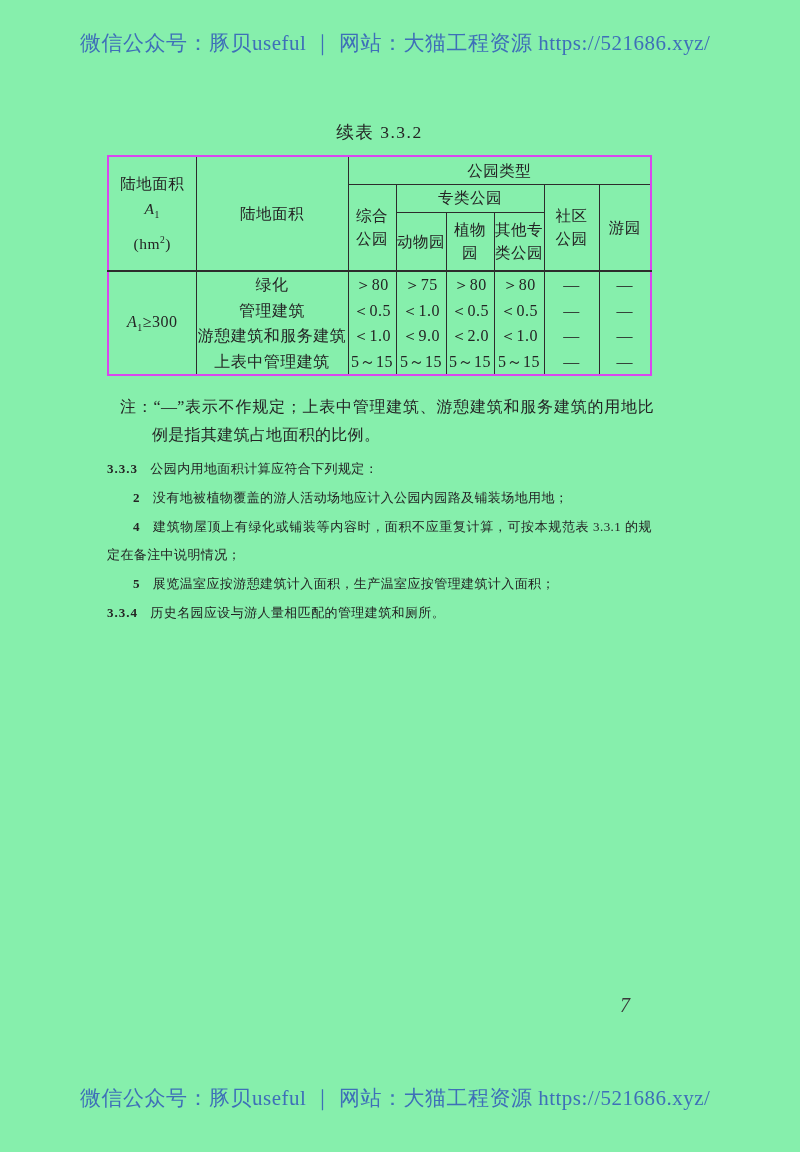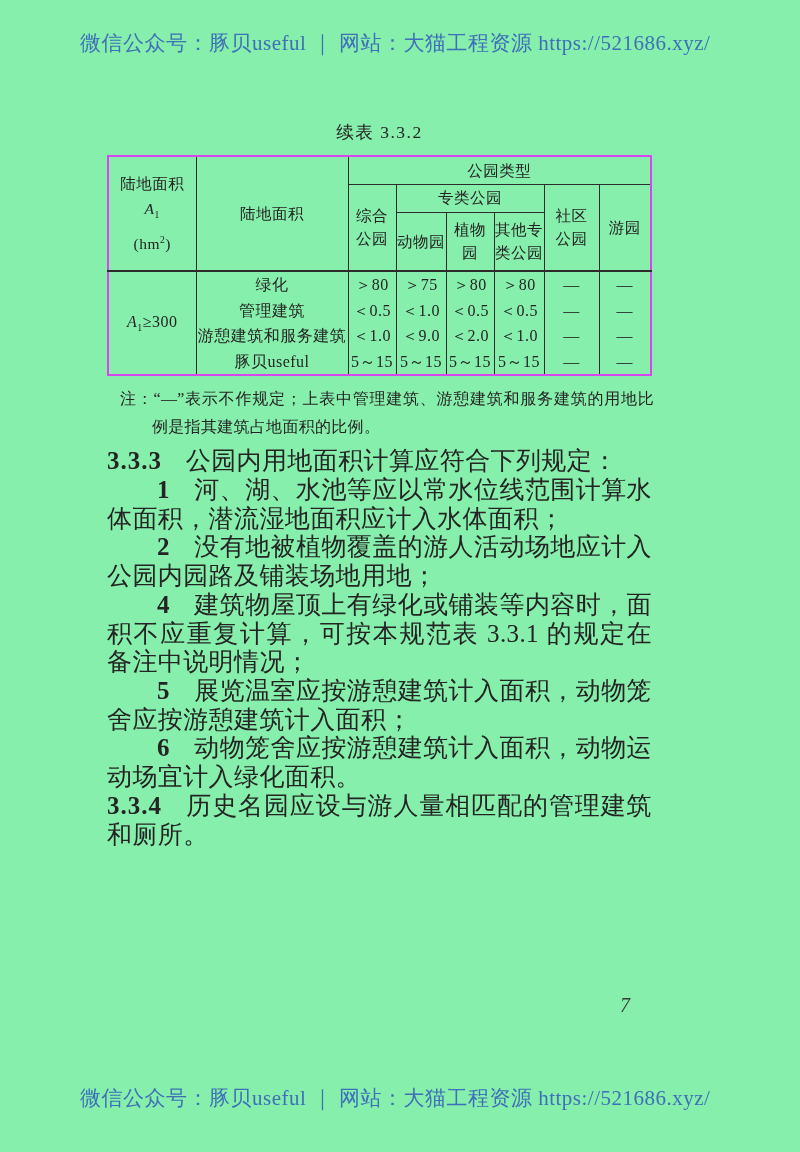--- a/index.html
+++ b/index.html
@@ -41,29 +41,29 @@
   .park-table tbody td { border-top:2px solid #2c2c2c; height:103px; font-size:16px; }
   .pre { white-space:pre-line; }
   .land-area-cell div { line-height:25px; }
   .cell-lines div { line-height:25.6px; letter-spacing:0.5px; }
   .varit { font-style:italic; font-family:"Liberation Serif","DejaVu Serif",serif; }
   .park-table sub { font-size:0.62em; }
   .park-table sup { font-size:0.62em; }
   .area-cond { font-size:16.5px; letter-spacing:0.5px; }
 
   .tbl-note {
-    margin-top:9px; margin-left:13px; width:534px;
+    margin-top:17px; margin-left:13px; width:534px;
     font-size:16px; line-height:27.5px;
     padding-left:2em; text-indent:-2em; text-align:justify;
     letter-spacing:0.3px;
   }
 
   .body-text { margin-top:7px; }
   .para {
-    font-size:25px; line-height:28.7px; letter-spacing:0.4px;
+    font-size:13px; line-height:28.7px; letter-spacing:0.4px;
     text-align:justify;
   }
   .para .num { font-weight:bold; margin-right:0.95em; letter-spacing:1px; }
   .clause { text-indent:2em; }
   .section { text-indent:0; }
 
   .page-num {
     position:absolute; left:620px; top:994px;
     font-size:20px; font-style:italic; color:#3a3a3a; letter-spacing:1px;
   }
@@ -115,21 +115,21 @@
 类公园</th>
         </tr>
       </thead>
       <tbody>
         <tr>
           <td class="area-cond"><span class="varit">A</span><sub>1</sub><span>≥300</span></td>
           <td class="cell-lines">
             <div>绿化</div>
             <div>管理建筑</div>
             <div>游憩建筑和服务建筑</div>
-            <div>豚贝useful</div>
+            <div>上表中管理建筑</div>
           </td>
           <td class="cell-lines">
             <div>＞80</div>
             <div>＜0.5</div>
             <div>＜1.0</div>
             <div>5～15</div>
           </td>
           <td class="cell-lines">
             <div>＞75</div>
             <div>＜1.0</div>
@@ -162,25 +162,23 @@
           </td>
         </tr>
       </tbody>
     </table>
 
     <div class="tbl-note">注：“—”表示不作规定；上表中管理建筑、游憩建筑和服务建筑的用地比例是指其建筑占地面积的比例。</div>
 
     <div class="body-text">
       <p class="para section"><b class="num">3.3.3</b><span>公园内用地面积计算应符合下列规定：</span></p>
 
-      <p class="para clause"><b class="num">1</b><span>河、湖、水池等应以常水位线范围计算水体面积，潜流湿地面积应计入水体面积；</span></p>
       <p class="para clause"><b class="num">2</b><span>没有地被植物覆盖的游人活动场地应计入公园内园路及铺装场地用地；</span></p>
       <p class="para clause"><b class="num">4</b><span>建筑物屋顶上有绿化或铺装等内容时，面积不应重复计算，可按本规范表 3.3.1 的规定在备注中说明情况；</span></p>
-      <p class="para clause"><b class="num">5</b><span>展览温室应按游憩建筑计入面积，动物笼舍应按游憩建筑计入面积；</span></p>
-      <p class="para clause"><b class="num">6</b><span>动物笼舍应按游憩建筑计入面积，动物运动场宜计入绿化面积。</span></p>
+      <p class="para clause"><b class="num">5</b><span>展览温室应按游憩建筑计入面积，生产温室应按管理建筑计入面积；</span></p>
 
       <p class="para section"><b class="num">3.3.4</b><span>历史名园应设与游人量相匹配的管理建筑和厕所。</span></p>
     </div>
 
   </div>
 
   <div class="page-num">7</div>
 
   <div class="watermark wm-bottom">微信公众号：豚贝useful ｜ 网站：大猫工程资源 https://521686.xyz/</div>
 

